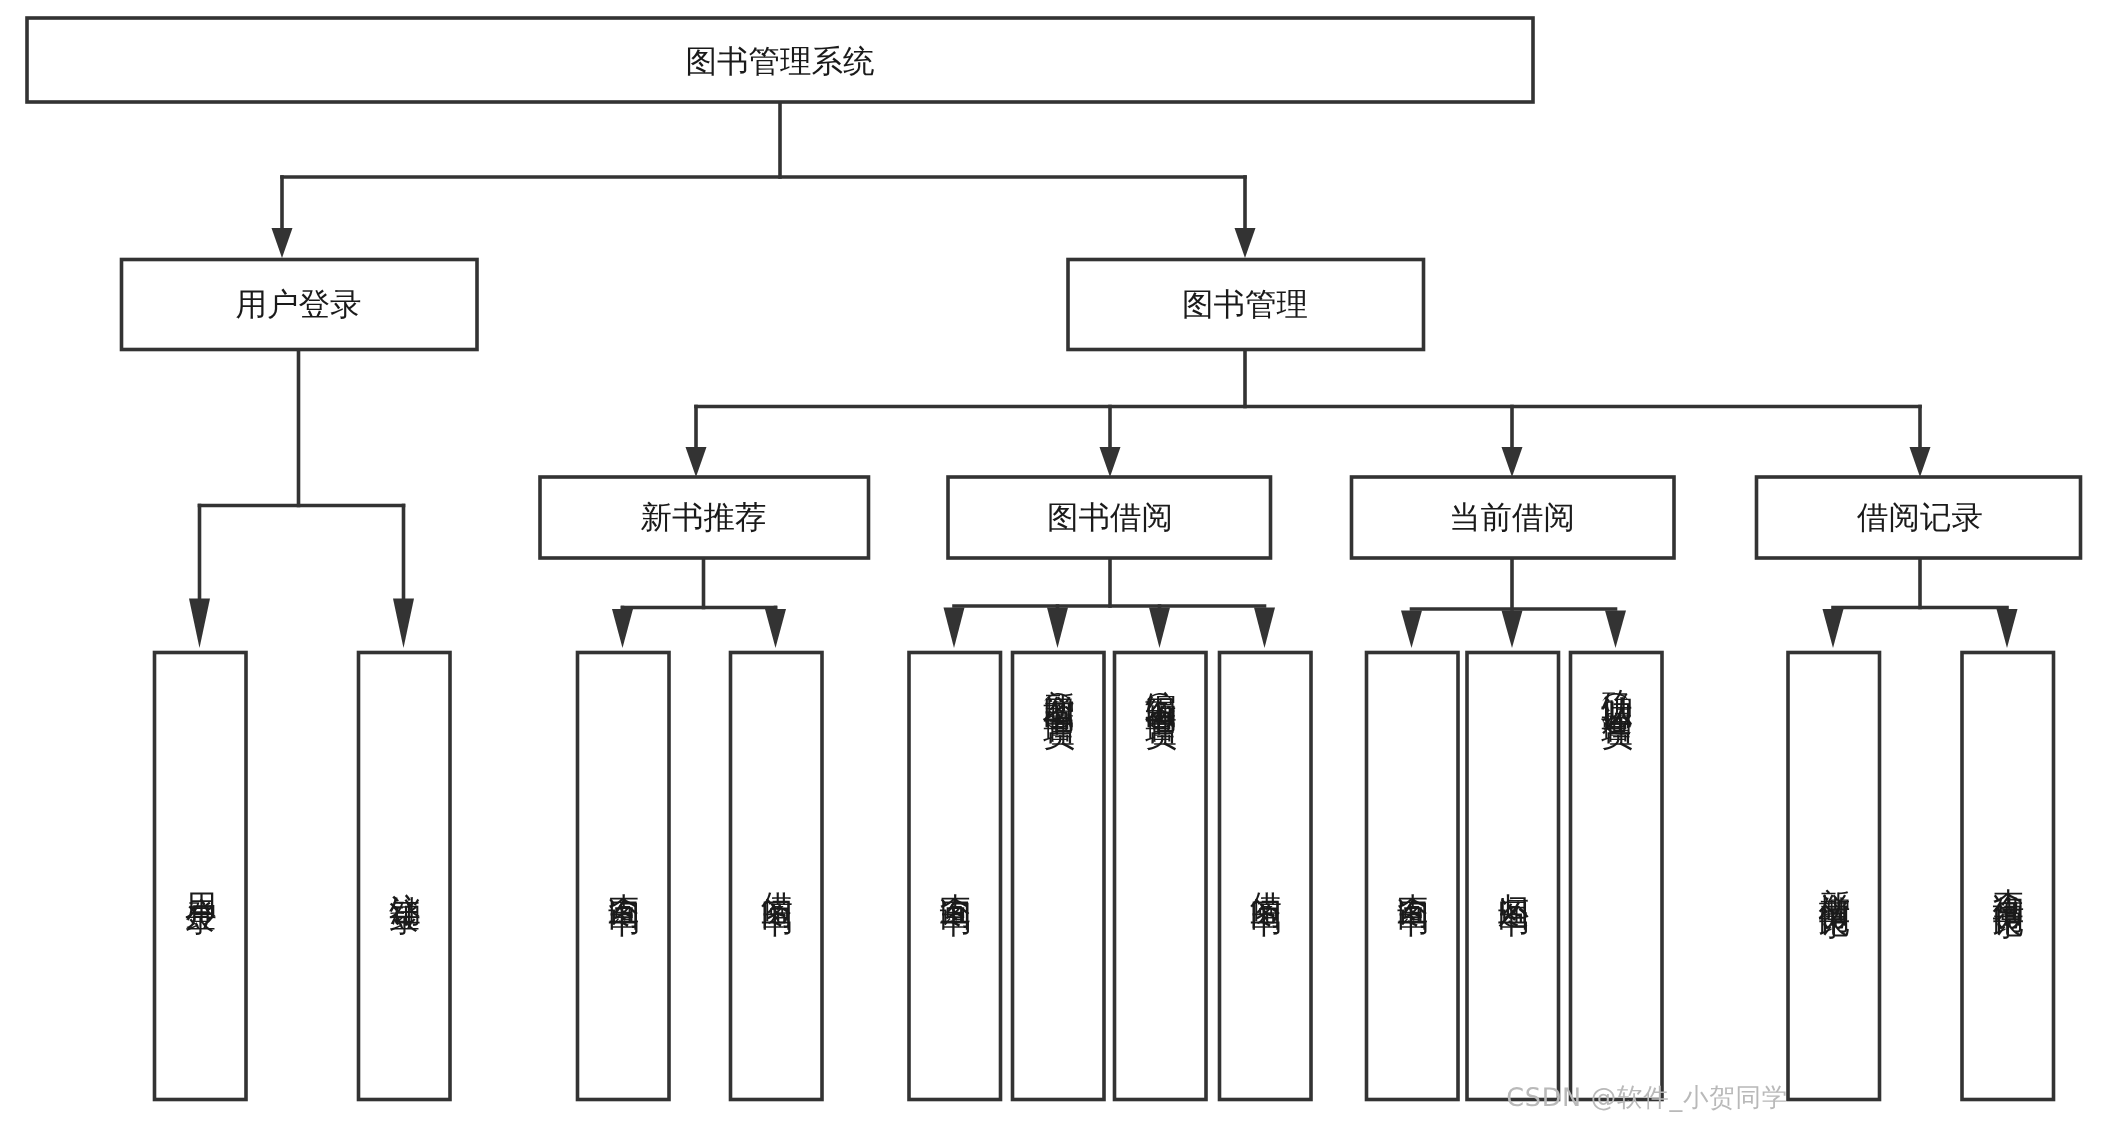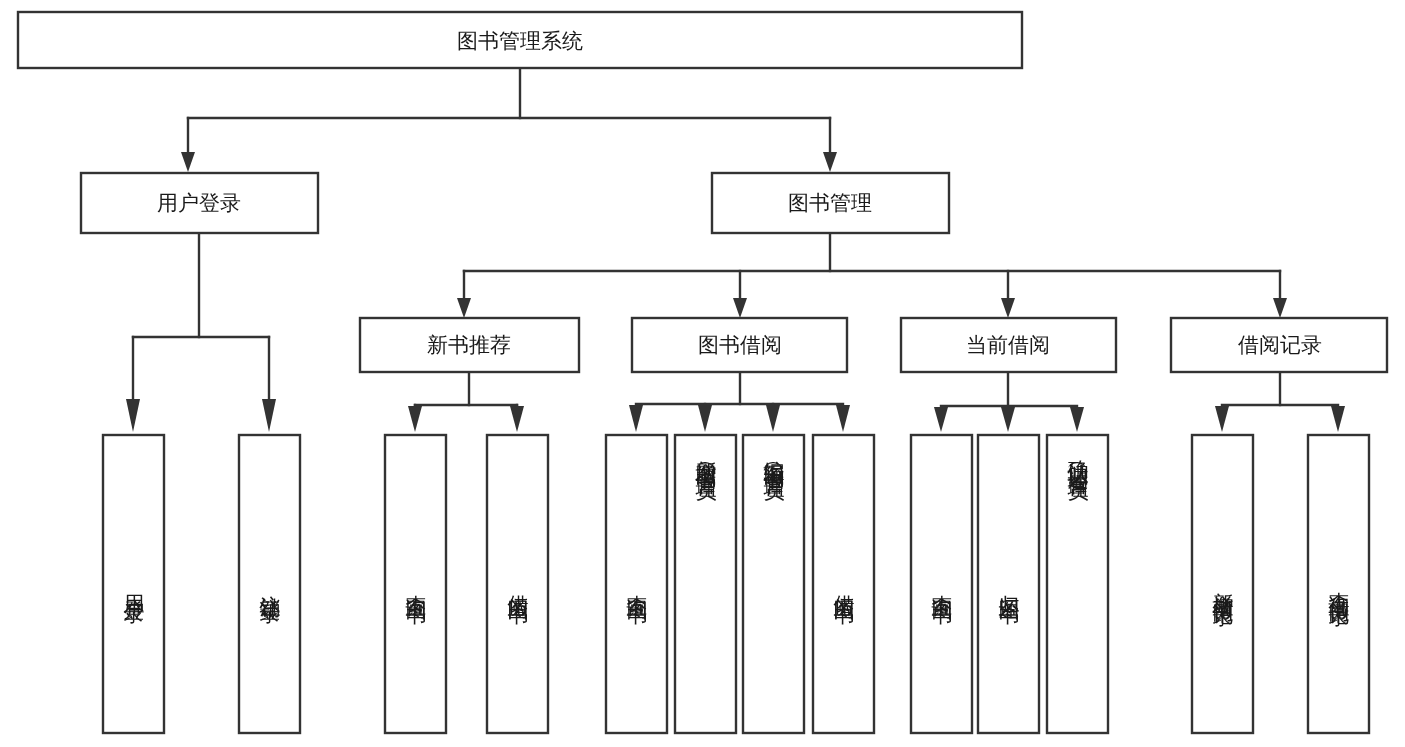--- a/index.html
+++ b/index.html
@@ -225,14 +225,15 @@
     <span class="leaf-label-text" style="padding-top:8px;">确认归还（管理员）</span>
   </div>
 
   <div class="leaf-label-wrap" style="left:1192px; top:435px; width:61px; height:298px;">
     <span class="leaf-label-text">新增借阅记录</span>
   </div>
   <div class="leaf-label-wrap" style="left:1308px; top:435px; width:61px; height:298px;">
     <span class="leaf-label-text">查询借阅记录</span>
   </div>
 
+  <div class="watermark">CSDN @软件_小贺同学</div>
 
 </div>
 
 </body></html>

